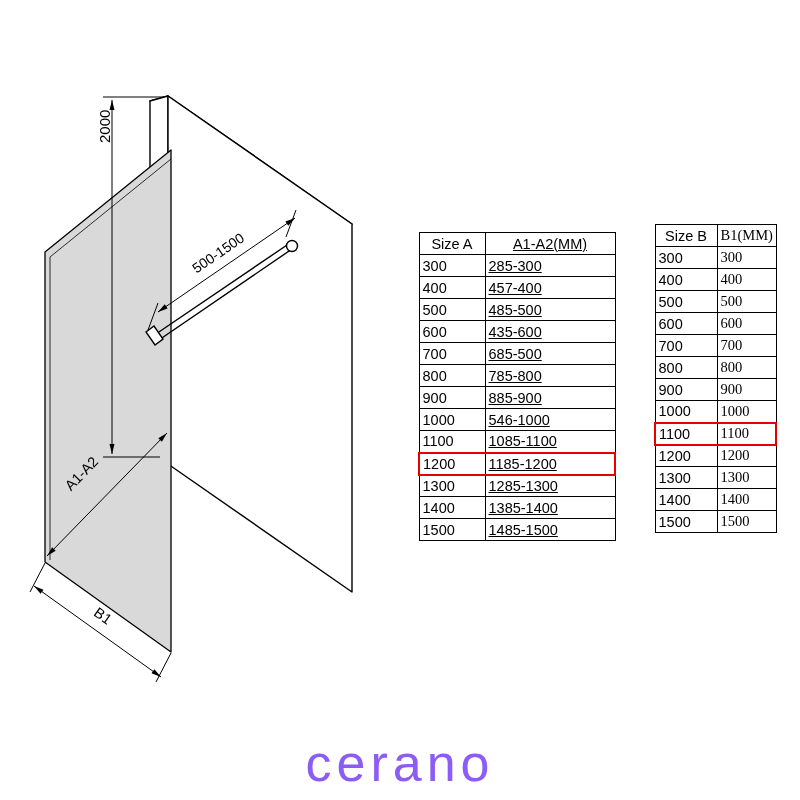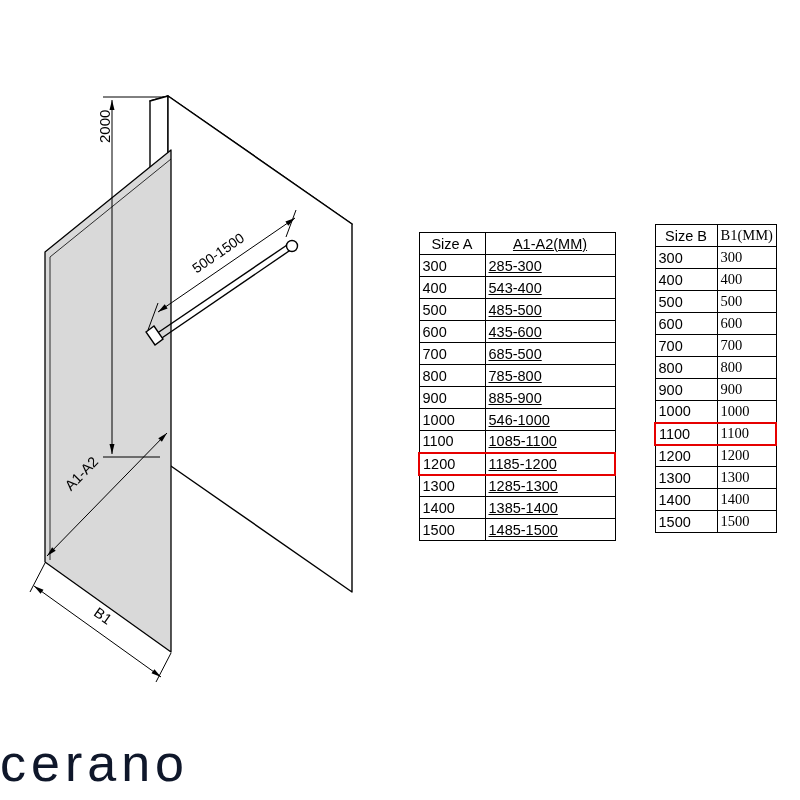--- a/index.html
+++ b/index.html
@@ -22,22 +22,22 @@
   .table-a th:last-child,  .table-a td:last-child  { width:130px;text-decoration:underline; }
   .table-b { left:654px; top:224px; }
   .table-b th:first-child, .table-b td:first-child { width:62px; }
   .table-b th:last-child,  .table-b td:last-child  { width:59px;font-family:Liberation Serif, serif; }
 
   tr.highlight td { border-top:2px solid var(--hl); border-bottom:2px solid var(--hl); }
   tr.highlight td:first-child { border-left:2px solid var(--hl); }
   tr.highlight td:last-child  { border-right:2px solid var(--hl); }
 
   .logo {
-    position:absolute; left:0; top:733px; width:100%; text-align:left;
-    font-size:52px; font-weight:300; letter-spacing:5px; color:#0f172a;
+    position:absolute; left:0; top:733px; width:100%; text-align:center;
+    font-size:52px; font-weight:300; letter-spacing:5px; color:#8b5cf6;
   }
 </style>
 </head>
 <body>
 
 <svg class="drawing" width="800" height="800" viewBox="0 0 800 800">
   <defs>
     <marker id="arr" viewBox="0 0 10 10" refX="9.5" refY="5" markerWidth="11" markerHeight="11" orient="auto-start-reverse">
       <path d="M0.5,2.7 L9.5,5 L0.5,7.3 Z" fill="#000"></path>
     </marker>
@@ -94,21 +94,21 @@
       <th>A1-A2(MM)</th>
     </tr>
   </thead>
   <tbody>
       <tr>
         <td>300</td>
         <td>285-300</td>
       </tr>
       <tr>
         <td>400</td>
-        <td>543-400</td>
+        <td>457-400</td>
       </tr>
       <tr>
         <td>500</td>
         <td>485-500</td>
       </tr>
       <tr>
         <td>600</td>
         <td>435-600</td>
       </tr>
       <tr>

